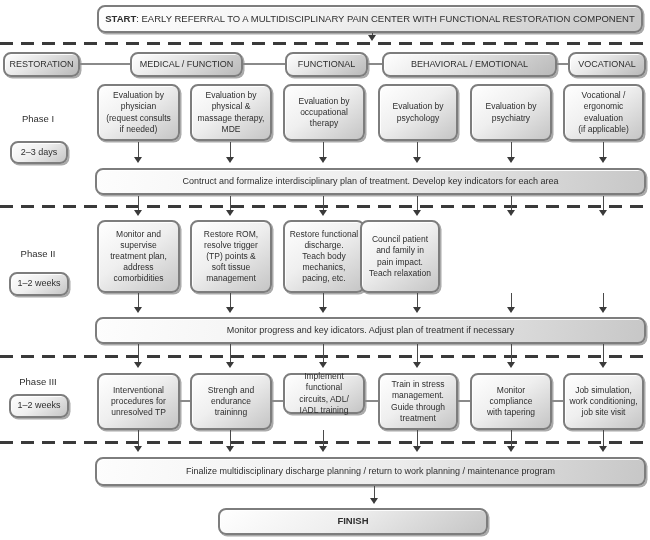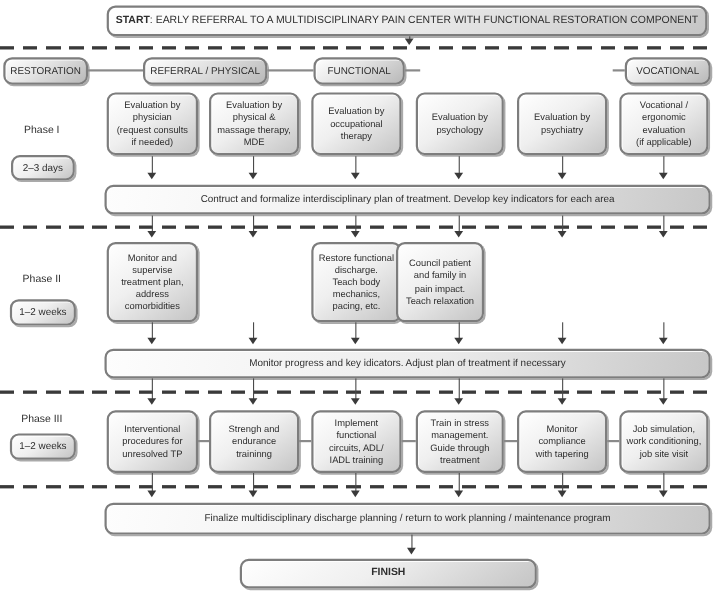--- a/index.html
+++ b/index.html
@@ -44,22 +44,23 @@
     </div>
 
   <div class="arrow" style="left:372px;top:33px;height:6px"></div>
 
   <div class="dash" style="top:42px"></div>
   <div class="dash" style="top:205px"></div>
   <div class="dash" style="top:355px"></div>
   <div class="dash" style="top:441px"></div>
 
   <div class="box hdr" style="left:3px;top:52px;width:77px;height:25px">RESTORATION</div>
-  <div class="box hdr" style="left:130px;top:52px;width:113px;height:25px">REFERRAL / PHYSICAL</div>
+  <div class="box hdr" style="left:130px;top:52px;width:113px;height:25px">MEDICAL / FUNCTION</div>
   <div class="box hdr" style="left:285px;top:52px;width:83px;height:25px">FUNCTIONAL</div>
+  <div class="box hdr" style="left:382px;top:52px;width:175px;height:25px">BEHAVIORAL / EMOTIONAL</div>
   <div class="box hdr" style="left:568px;top:52px;width:78px;height:25px">VOCATIONAL</div>
   <div class="hline" style="left:80px;top:63px;width:50px"></div>
   <div class="hline" style="left:243px;top:63px;width:42px"></div>
   <div class="hline" style="left:368px;top:63px;width:14px"></div>
   <div class="hline" style="left:557px;top:63px;width:11px"></div>
 
   <div class="phase-name" style="left:6px;top:113px;width:64px">Phase I</div>
   <div class="box dur" style="left:10px;top:141px;width:58px;height:23px">2–3 days</div>
 
   <div class="box" style="left:97px;top:84px;width:83px;height:57px">Evaluation by
@@ -99,20 +100,25 @@
   <div class="arrow" style="left:603px;top:196px;height:18px"></div>
 
   <div class="phase-name" style="left:6px;top:248px;width:64px">Phase II</div>
   <div class="box dur" style="left:9px;top:272px;width:60px;height:24px">1–2 weeks</div>
 
   <div class="box" style="left:97px;top:220px;width:83px;height:73px">Monitor and
 supervise
 treatment plan,
 address
 comorbidities</div>
+  <div class="box" style="left:190px;top:220px;width:82px;height:73px">Restore ROM,
+resolve trigger
+(TP) points &amp;
+soft tissue
+management</div>
   <div class="box" style="left:283px;top:220px;width:82px;height:73px">Restore functional
 discharge.
 Teach body
 mechanics,
 pacing, etc.</div>
   <div class="box" style="left:360px;top:220px;width:80px;height:73px">Council patient
 and family in
 pain impact.
 Teach relaxation</div>
 
@@ -134,21 +140,21 @@
 
   <div class="phase-name" style="left:6px;top:376px;width:64px">Phase III</div>
   <div class="box dur" style="left:9px;top:394px;width:60px;height:24px">1–2 weeks</div>
 
   <div class="box" style="left:97px;top:373px;width:83px;height:57px">Interventional
 procedures for
 unresolved TP</div>
   <div class="box" style="left:190px;top:373px;width:82px;height:57px">Strengh and
 endurance
 traininng</div>
-  <div class="box" style="left:283px;top:373px;width:82px;height:57px">Implement
+  <div class="box" style="left:283px;top:373px;width:82px;height:41px">Implement
 functional
 circuits, ADL/
 IADL training</div>
   <div class="box" style="left:378px;top:373px;width:80px;height:57px">Train in stress
 management.
 Guide through
 treatment</div>
   <div class="box" style="left:470px;top:373px;width:82px;height:57px">Monitor
 compliance
 with tapering</div>

